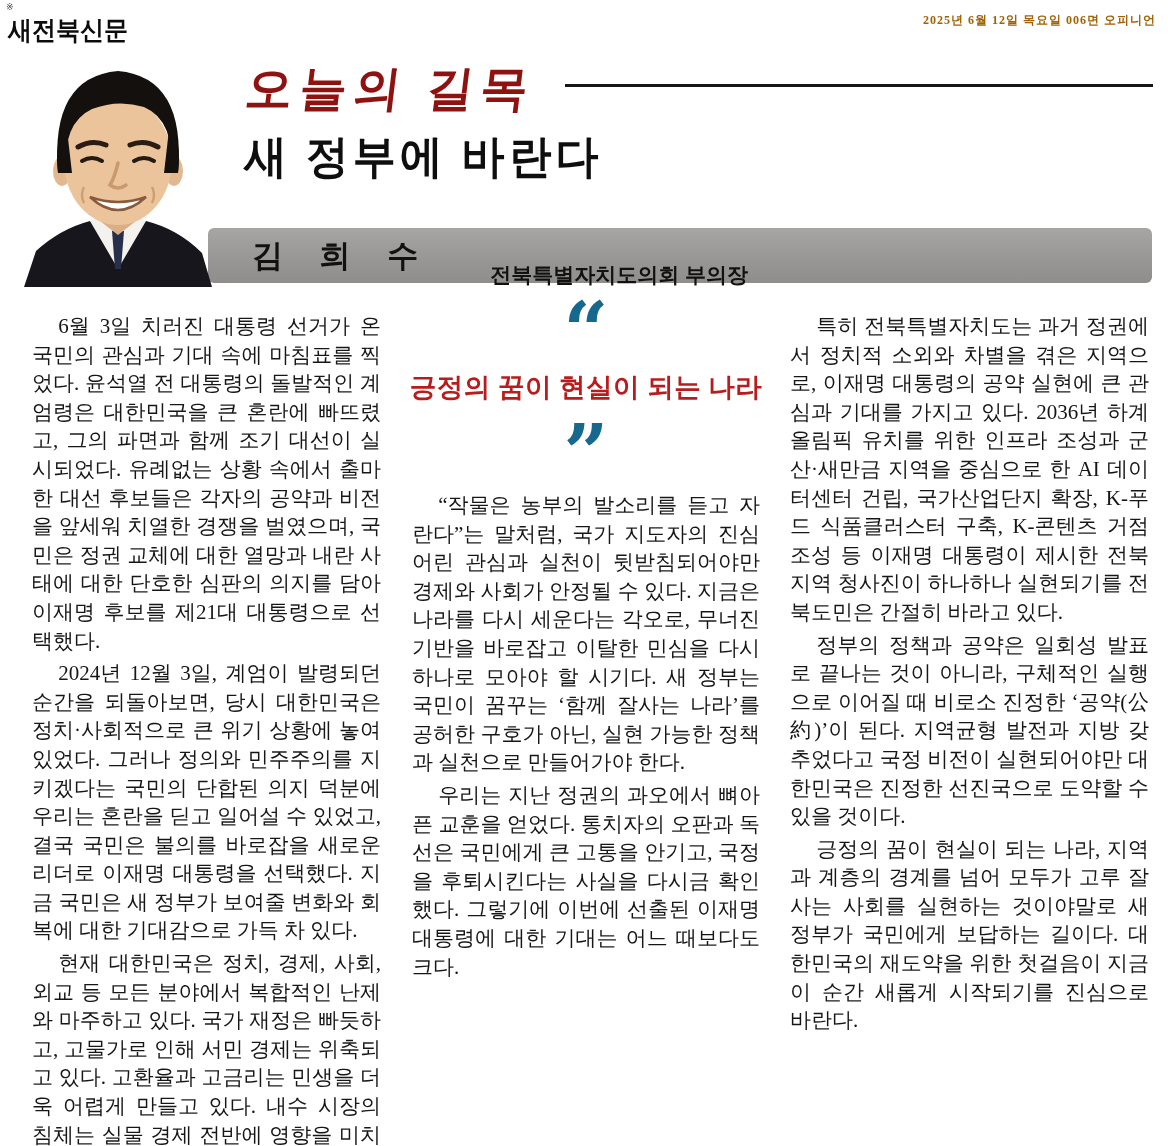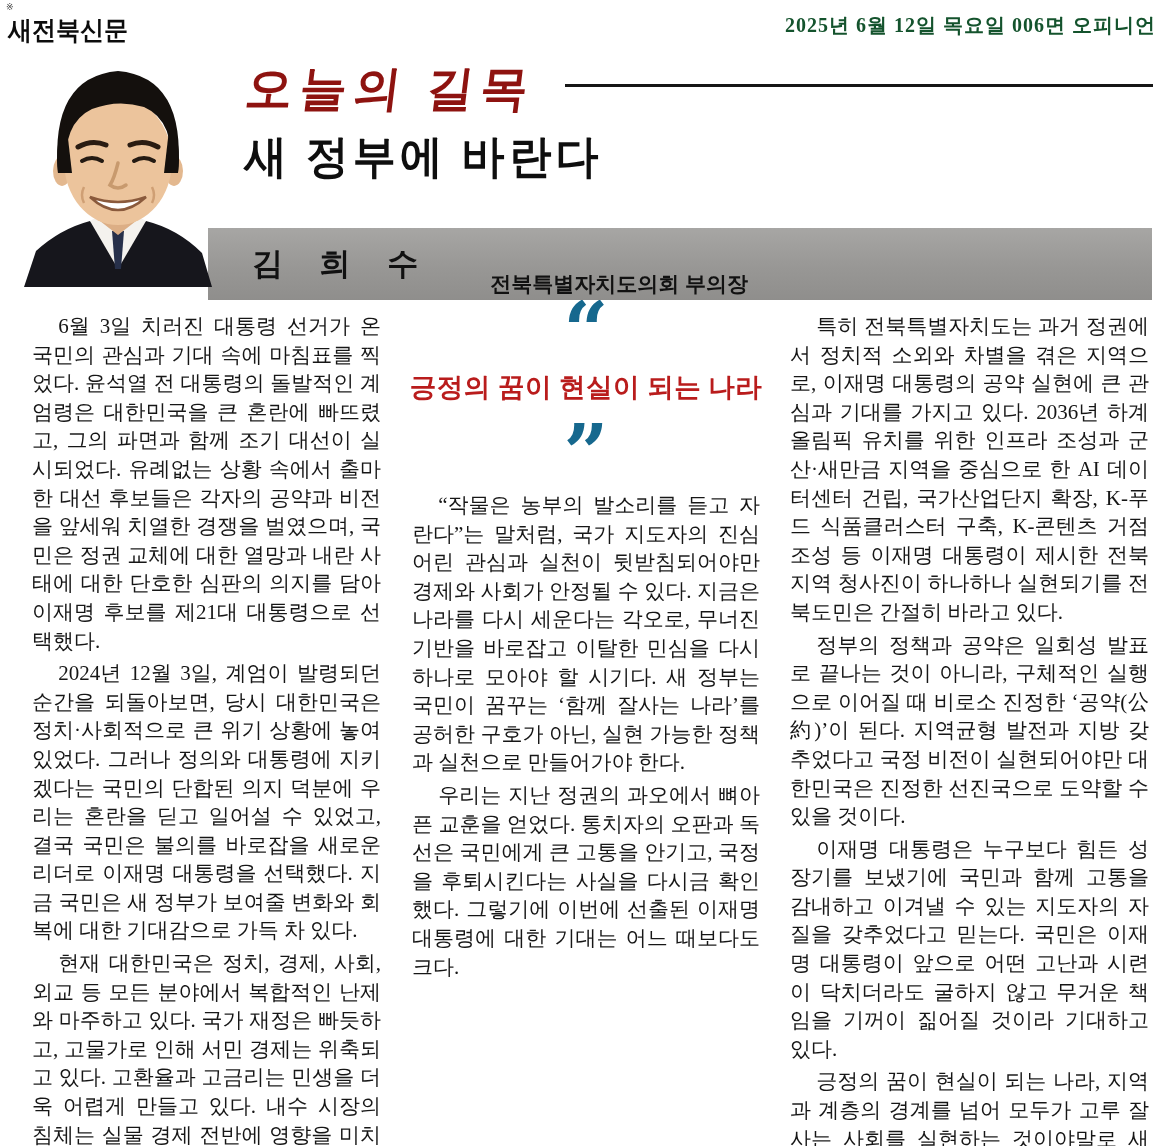--- a/index.html
+++ b/index.html
@@ -15,21 +15,21 @@
     font-weight:bold;font-size:24px;letter-spacing:0px;color:#0c0c0c;
     transform:scaleY(1.08);
   }
   .masthead-mark{
     position:absolute;left:6px;top:2px;font-size:9px;color:#444;
     font-family:"DejaVu Sans",sans-serif;letter-spacing:1px;
   }
   .dateline{
     position:absolute;right:12px;top:12px;
     font-family:"Liberation Serif","DejaVu Serif",serif;
-    font-weight:bold;font-size:20px;color:#14532d;letter-spacing:1px;
+    font-weight:bold;font-size:12px;color:#a16207;letter-spacing:1px;
   }
   
   .photo{
     position:absolute;left:20px;top:55px;width:196px;height:232px;z-index:3;
   }
   
   .kicker{
     position:absolute;left:246px;top:58px;z-index:2;
     font-weight:900;font-size:47px;letter-spacing:7px;color:#8e1310;
     transform:skewX(-7deg) scaleY(1.02);
@@ -39,23 +39,23 @@
     position:absolute;left:565px;top:84px;width:588px;height:3px;background:#161616;z-index:1;
   }
   .headline{
     position:absolute;left:244px;top:128px;
     font-weight:900;font-size:43px;letter-spacing:4px;color:#0e0e0e;
     font-family:"Liberation Serif","DejaVu Serif",serif;
     transform:scaleY(1.05);
   }
   
   .author-bar{
-    position:absolute;left:208px;top:228px;width:944px;height:72px;
+    position:absolute;left:208px;top:228px;width:944px;height:55px;
     background:linear-gradient(180deg,#a7a6a4 0%,#989795 55%,#8f8e8c 100%);
-    display:flex;align-items:center;z-index:2;
+    display:flex;align-items:center;z-index:2;border-radius:6px;
   }
   .author-name{
     font-family:"Liberation Sans","DejaVu Sans",sans-serif;
     font-weight:bold;font-size:31px;letter-spacing:14px;color:#111;
     margin-left:44px;white-space:nowrap;
   }
   .author-title{
     font-family:"Liberation Sans","DejaVu Sans",sans-serif;
     font-weight:bold;font-size:21px;color:#111;margin-left:58px;white-space:nowrap;margin-top:39px;
   }
@@ -132,33 +132,32 @@
 <div class="kicker-rule"></div>
 <div class="headline">새 정부에 바란다</div>
 
 <div class="author-bar">
   <span class="author-name">김 희 수</span>
   <span class="author-title">전북특별자치도의회 부의장</span>
 </div>
 
 <div class="col" id="col1">
   <p>6월 3일 치러진 대통령 선거가 온 국민의 관심과 기대 속에 마침표를 찍었다. 윤석열 전 대통령의 돌발적인 계엄령은 대한민국을 큰 혼란에 빠뜨렸고, 그의 파면과 함께 조기 대선이 실시되었다. 유례없는 상황 속에서 출마한 대선 후보들은 각자의 공약과 비전을 앞세워 치열한 경쟁을 벌였으며, 국민은 정권 교체에 대한 열망과 내란 사태에 대한 단호한 심판의 의지를 담아 이재명 후보를 제21대 대통령으로 선택했다.</p>
-  <p>2024년 12월 3일, 계엄이 발령되던 순간을 되돌아보면, 당시 대한민국은 정치·사회적으로 큰 위기 상황에 놓여 있었다. 그러나 정의와 대통령에 지키겠다는 국민의 단합된 의지 덕분에 우리는 혼란을 딛고 일어설 수 있었고, 결국 국민은 불의를 바로잡을 새로운 리더로 이재명 대통령을 선택했다. 지금 국민은 새 정부가 보여줄 변화와 회복에 대한 기대감으로 가득 차 있다.</p>
+  <p>2024년 12월 3일, 계엄이 발령되던 순간을 되돌아보면, 당시 대한민국은 정치·사회적으로 큰 위기 상황에 놓여 있었다. 그러나 정의와 민주주의를 지키겠다는 국민의 단합된 의지 덕분에 우리는 혼란을 딛고 일어설 수 있었고, 결국 국민은 불의를 바로잡을 새로운 리더로 이재명 대통령을 선택했다. 지금 국민은 새 정부가 보여줄 변화와 회복에 대한 기대감으로 가득 차 있다.</p>
   <p>현재 대한민국은 정치, 경제, 사회, 외교 등 모든 분야에서 복합적인 난제와 마주하고 있다. 국가 재정은 빠듯하고, 고물가로 인해 서민 경제는 위축되고 있다. 고환율과 고금리는 민생을 더욱 어렵게 만들고 있다. 내수 시장의 침체는 실물 경제 전반에 영향을 미치며, 국민의 삶에 직접적인 고통으로 다가오고 있다.</p>
 
 </div>
 
 <div class="col" id="col2">
   <div class="pull-quote">
     <span class="quote-mark">“</span>
     <span class="quote-line">긍정의 꿈이 현실이 되는 나라</span>
     <span class="quote-mark close">”</span>
   </div>
   <p>“작물은 농부의 발소리를 듣고 자란다”는 말처럼, 국가 지도자의 진심 어린 관심과 실천이 뒷받침되어야만 경제와 사회가 안정될 수 있다. 지금은 나라를 다시 세운다는 각오로, 무너진 기반을 바로잡고 이탈한 민심을 다시 하나로 모아야 할 시기다. 새 정부는 국민이 꿈꾸는 ‘함께 잘사는 나라’를 공허한 구호가 아닌, 실현 가능한 정책과 실천으로 만들어가야 한다.</p>
   <p>우리는 지난 정권의 과오에서 뼈아픈 교훈을 얻었다. 통치자의 오판과 독선은 국민에게 큰 고통을 안기고, 국정을 후퇴시킨다는 사실을 다시금 확인했다. 그렇기에 이번에 선출된 이재명 대통령에 대한 기대는 어느 때보다도 크다.</p>
 </div>
 
 <div class="col" id="col3">
   <p>특히 전북특별자치도는 과거 정권에서 정치적 소외와 차별을 겪은 지역으로, 이재명 대통령의 공약 실현에 큰 관심과 기대를 가지고 있다. 2036년 하계올림픽 유치를 위한 인프라 조성과 군산·새만금 지역을 중심으로 한 AI 데이터센터 건립, 국가산업단지 확장, K-푸드 식품클러스터 구축, K-콘텐츠 거점 조성 등 이재명 대통령이 제시한 전북 지역 청사진이 하나하나 실현되기를 전북도민은 간절히 바라고 있다.</p>
   <p>정부의 정책과 공약은 일회성 발표로 끝나는 것이 아니라, 구체적인 실행으로 이어질 때 비로소 진정한 ‘공약(公約)’이 된다. 지역균형 발전과 지방 갖추었다고 국정 비전이 실현되어야만 대한민국은 진정한 선진국으로 도약할 수 있을 것이다.</p>
-  <p>이재명 대통령은 누구보다 힘든 성장기를 보냈기에 국민과 함께 고통을 감내하고 이겨낼 수 있는 지도자의 자질을 갖추었다고 믿는다. 국민은 이재명 대통령이 앞으로 어떤 고난과 시련이 닥치더라도 굴하지 않고 무거운 책임을 기꺼이 짊어질 것이라 기대하고 있다.</p>
   <p>긍정의 꿈이 현실이 되는 나라, 지역과 계층의 경계를 넘어 모두가 고루 잘사는 사회를 실현하는 것이야말로 새 정부가 국민에게 보답하는 길이다. 대한민국의 재도약을 위한 첫걸음이 지금 이 순간 새롭게 시작되기를 진심으로 바란다.</p>
 </div>
 
 </body></html>

